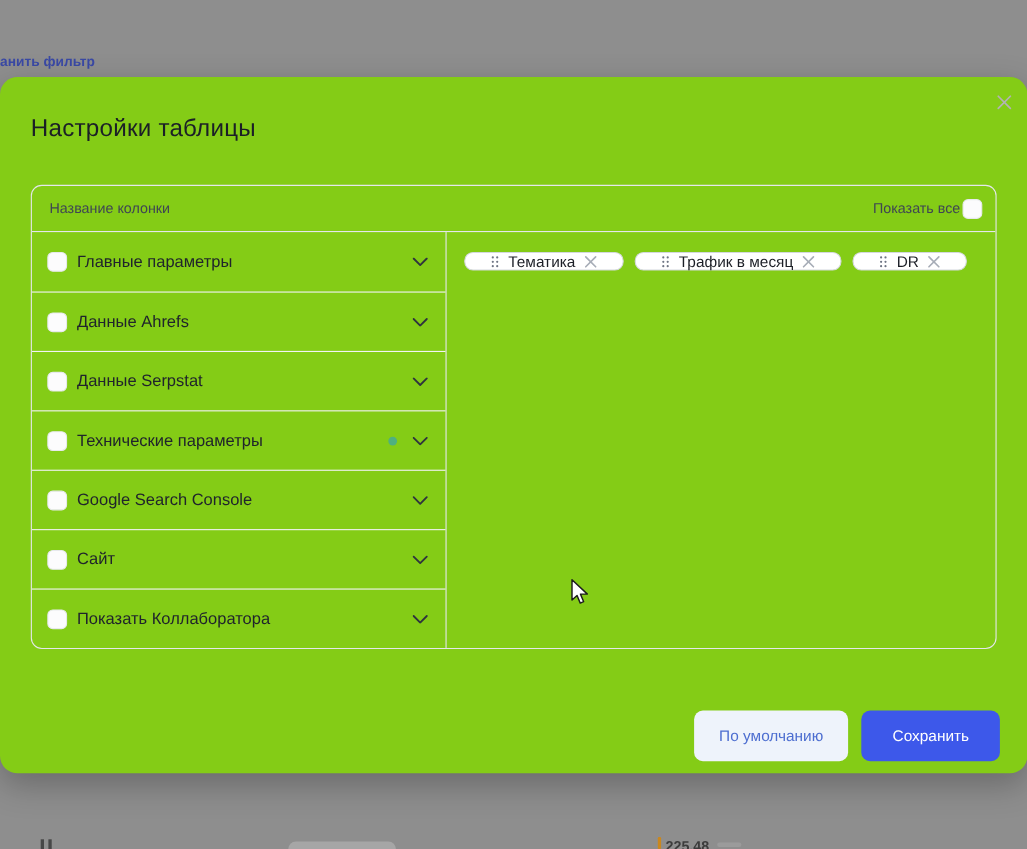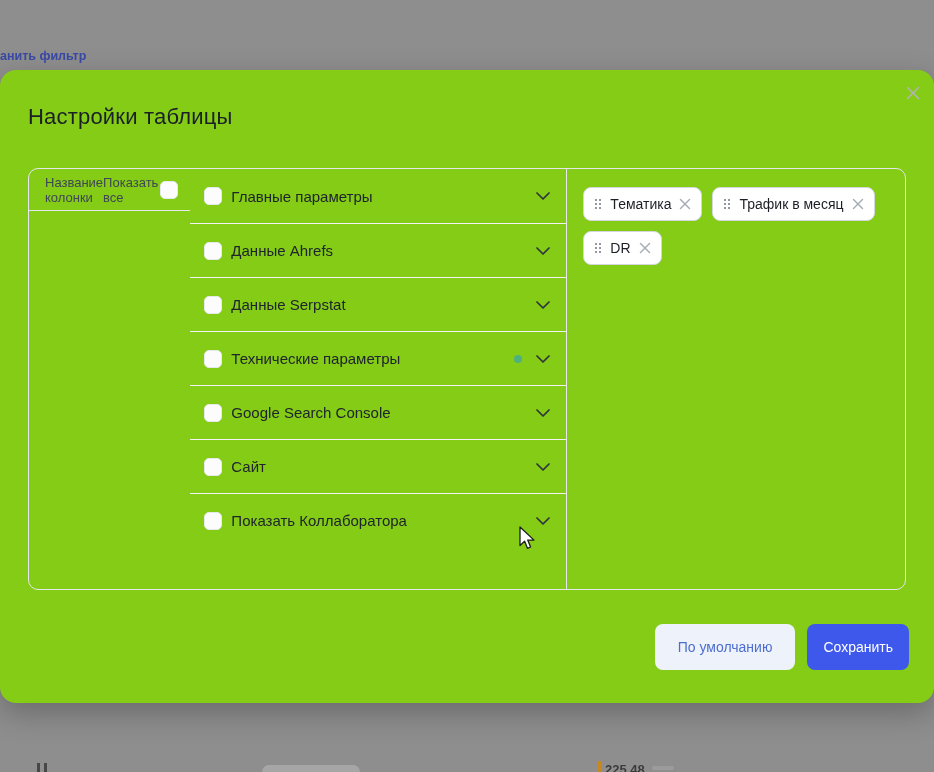--- a/index.html
+++ b/index.html
@@ -61,21 +61,21 @@
     font-size: 22px; font-weight: 400; color: #1b1f27;
     letter-spacing: 0.2px;
   }
 
   
   .box {
     position: absolute; left: 28px; top: 98px;
     width: 878px; height: 422px;
     border: 1px solid #e4e7ec;
     border-radius: 10px;
-    display: flex; flex-direction: row;
+    display: flex; flex-direction: column;
     overflow: hidden;
   }
   .box-header {
     height: 42px; flex: 0 0 42px;
     display: flex; align-items: center; justify-content: space-between;
     padding: 0 12px 0 16px;
     border-bottom: 1px solid #e4e7ec;
   }
   .box-header-left { font-size: 13px; color: #3f4654; }
   .show-all { display: flex; align-items: center; gap: 2px; }
@@ -111,56 +111,56 @@
     width: 8px; height: 8px; border-radius: 50%;
     background: #4fb07f;
     margin-right: 14px;
   }
   .chev { display: flex; align-items: center; }
 
   .col-right { flex: 1; padding: 18px 16px; }
   .chips { display: flex; gap: 10px; flex-wrap: wrap; }
   .chip {
     display: flex; align-items: center;
-    height: 34px;
+    height: 17px;
     border: 1px solid #d4d8de;
     border-radius: 8px;
     background: #fff;
-    padding: 0 10px;
+    padding: 0 23px;
   }
   .drag-handle {
     display: grid;
     grid-template-columns: repeat(2, 3px);
     grid-auto-rows: 3px;
     gap: 1px;
     margin-right: 9px;
     cursor: grab;
   }
   .drag-handle i {
     width: 2px; height: 2px; border-radius: 50%;
     background: #6e7584; justify-self: center; align-self: center;
   }
   .chip-label { font-size: 14px; color: #1c1f26; }
   .chip-x { margin-left: 8px; display: flex; align-items: center; cursor: pointer; }
 
   
   .footer {
-    position: absolute; right: 25px; top: 554px;
+    position: absolute; right: 25px; top: 576px;
     display: flex; gap: 12px;
   }
   .btn {
     height: 46px;
     border: none; border-radius: 8px;
     font-family: "Liberation Sans", sans-serif;
     font-size: 14px; font-weight: 500;
     cursor: pointer;
     display: flex; align-items: center; justify-content: center;
   }
   .btn-default { background: #eef3fb; color: #4d6ed0; padding: 0 23px; }
-  .btn-save    { background: #3d58ea; color: #ffffff; padding: 0 16px; }
+  .btn-save    { background: #3d58ea; color: #ffffff; padding: 0 28px; }
 
   
   .cursor { position: absolute; left: 518px; top: 526px; pointer-events: none; }
 </style>
 </head>
 <body>
 
 <div class="top-link">анить фильтр</div>
 
 <div class="bottom-strip">

